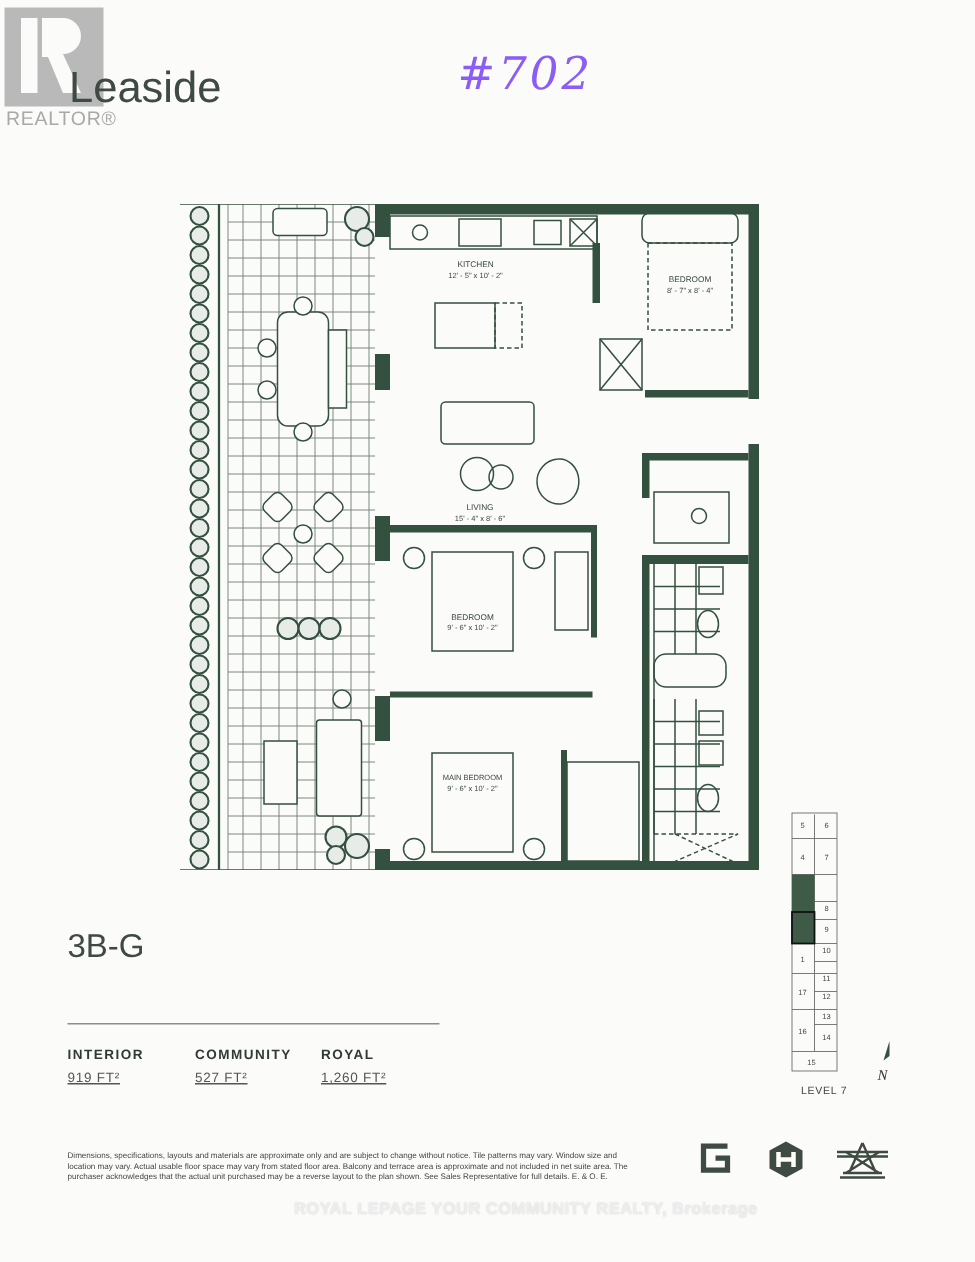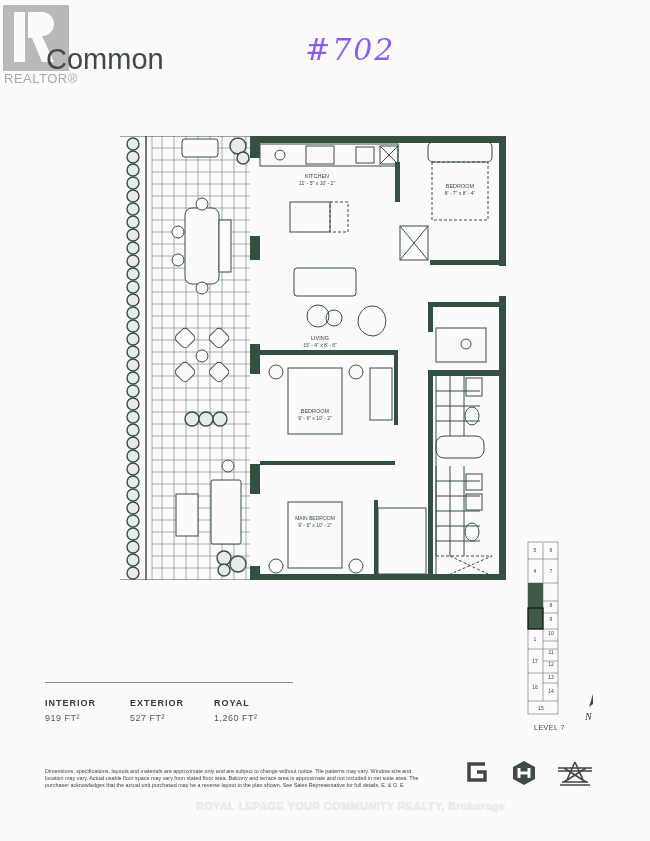--- a/index.html
+++ b/index.html
@@ -10,40 +10,40 @@
   .realtor-r{left:14px;top:12px;width:40px;height:50px;}
   .realtor-text{left:4px;top:71px;font-size:13px;color:#a9a9a9;letter-spacing:0.5px;}
   .brand-title{left:46px;top:44px;font-size:29px;line-height:31px;color:#3e4a42;font-weight:300;}
   .handwritten{left:305px;top:32px;font-size:30px;font-family:"DejaVu Serif",serif;font-style:italic;color:#8b5cf6;letter-spacing:2px;}
   
   .plan{left:120px;top:136px;width:386px;height:444px;}
   .unit-title{left:45px;top:618px;font-size:22px;line-height:25px;color:#3e4a42;}
   .divider{left:45px;top:682px;width:248px;height:1px;background:#8a8f8c;}
   .stat{top:698px;font-size:9px;}
   .stat .lbl{font-weight:bold;letter-spacing:1px;color:#2f3a33;}
-  .stat .val{margin-top:5px;color:#555;letter-spacing:0.5px;}
+  .stat .val{margin-top:5px;color:#555;letter-spacing:0.5px;text-decoration:underline;}
   .disclaimer{left:45px;top:768px;width:385px;font-size:5.4px;line-height:7px;color:#444;}
   .watermark{left:196px;top:800px;font-size:11px;color:#eeeeee;font-weight:bold;letter-spacing:0.3px;text-shadow:0 0 1px #ccc;}
   .keyplan{left:527px;top:541px;width:32px;height:175px;}
   .level{left:534px;top:724px;font-size:7px;color:#444;letter-spacing:0.5px;}
   .north{left:584px;top:693px;}
   .logo{top:760px;}
 </style>
 </head>
 <body>
 
 <div class="abs realtor-box"></div>
 <svg class="abs realtor-r" viewBox="0 0 40 50">
   <rect x="0" y="0" width="11" height="50" fill="#fbfbfa"></rect>
   <path d="M14 0 H28 A12 12 0 0 1 28 24 L40 50 H28 L18 26 H14 Z" fill="#fbfbfa"></path>
 </svg>
 <div class="abs realtor-text">REALTOR®</div>
 
 <div class="abs brand-title">
-  <div>Common</div>
+  <div>Leaside</div>
 </div>
 
 <div class="abs handwritten">#702</div>
 
 <svg class="abs plan" viewBox="0 0 386 444">
 
   <g stroke="#6d7d72" stroke-width="0.6" fill="none">
     <rect x="0" y="0" width="386" height="444" fill="#fbfbfa" stroke="none"></rect>
     <g id="tiles">
       <path d="M32 0V444M42 0V444M54 0V444M66 0V444M78 0V444M90 0V444M102 0V444M114 0V444M126 0V444"></path>
@@ -185,29 +185,30 @@
     <text x="200" y="204" font-size="5.5">LIVING</text>
     <text x="200" y="211" font-size="5">15' - 4" x 8' - 6"</text>
     <text x="195" y="277" font-size="5.5">BEDROOM</text>
     <text x="195" y="284" font-size="5">9' - 6" x 10' - 2"</text>
     <text x="195" y="384" font-size="5">MAIN BEDROOM</text>
     <text x="195" y="391" font-size="5">9' - 6" x 10' - 2"</text>
   </g>
 </svg>
 
 <div class="abs unit-title">
+  <div>3B-G</div>
 </div>
 <div class="abs divider"></div>
 
 <div class="abs stat" style="left:45px">
   <div class="lbl">INTERIOR</div>
   <div class="val">919 FT²</div>
 </div>
 <div class="abs stat" style="left:130px">
-  <div class="lbl">EXTERIOR</div>
+  <div class="lbl">COMMUNITY</div>
   <div class="val">527 FT²</div>
 </div>
 <div class="abs stat" style="left:214px">
   <div class="lbl">ROYAL</div>
   <div class="val">1,260 FT²</div>
 </div>
 
 <svg class="abs keyplan" viewBox="0 0 32 175">
   <g fill="#fbfbfa" stroke="#6b6b6b" stroke-width="0.6">
     <rect x="1" y="1" width="30" height="172"></rect>

